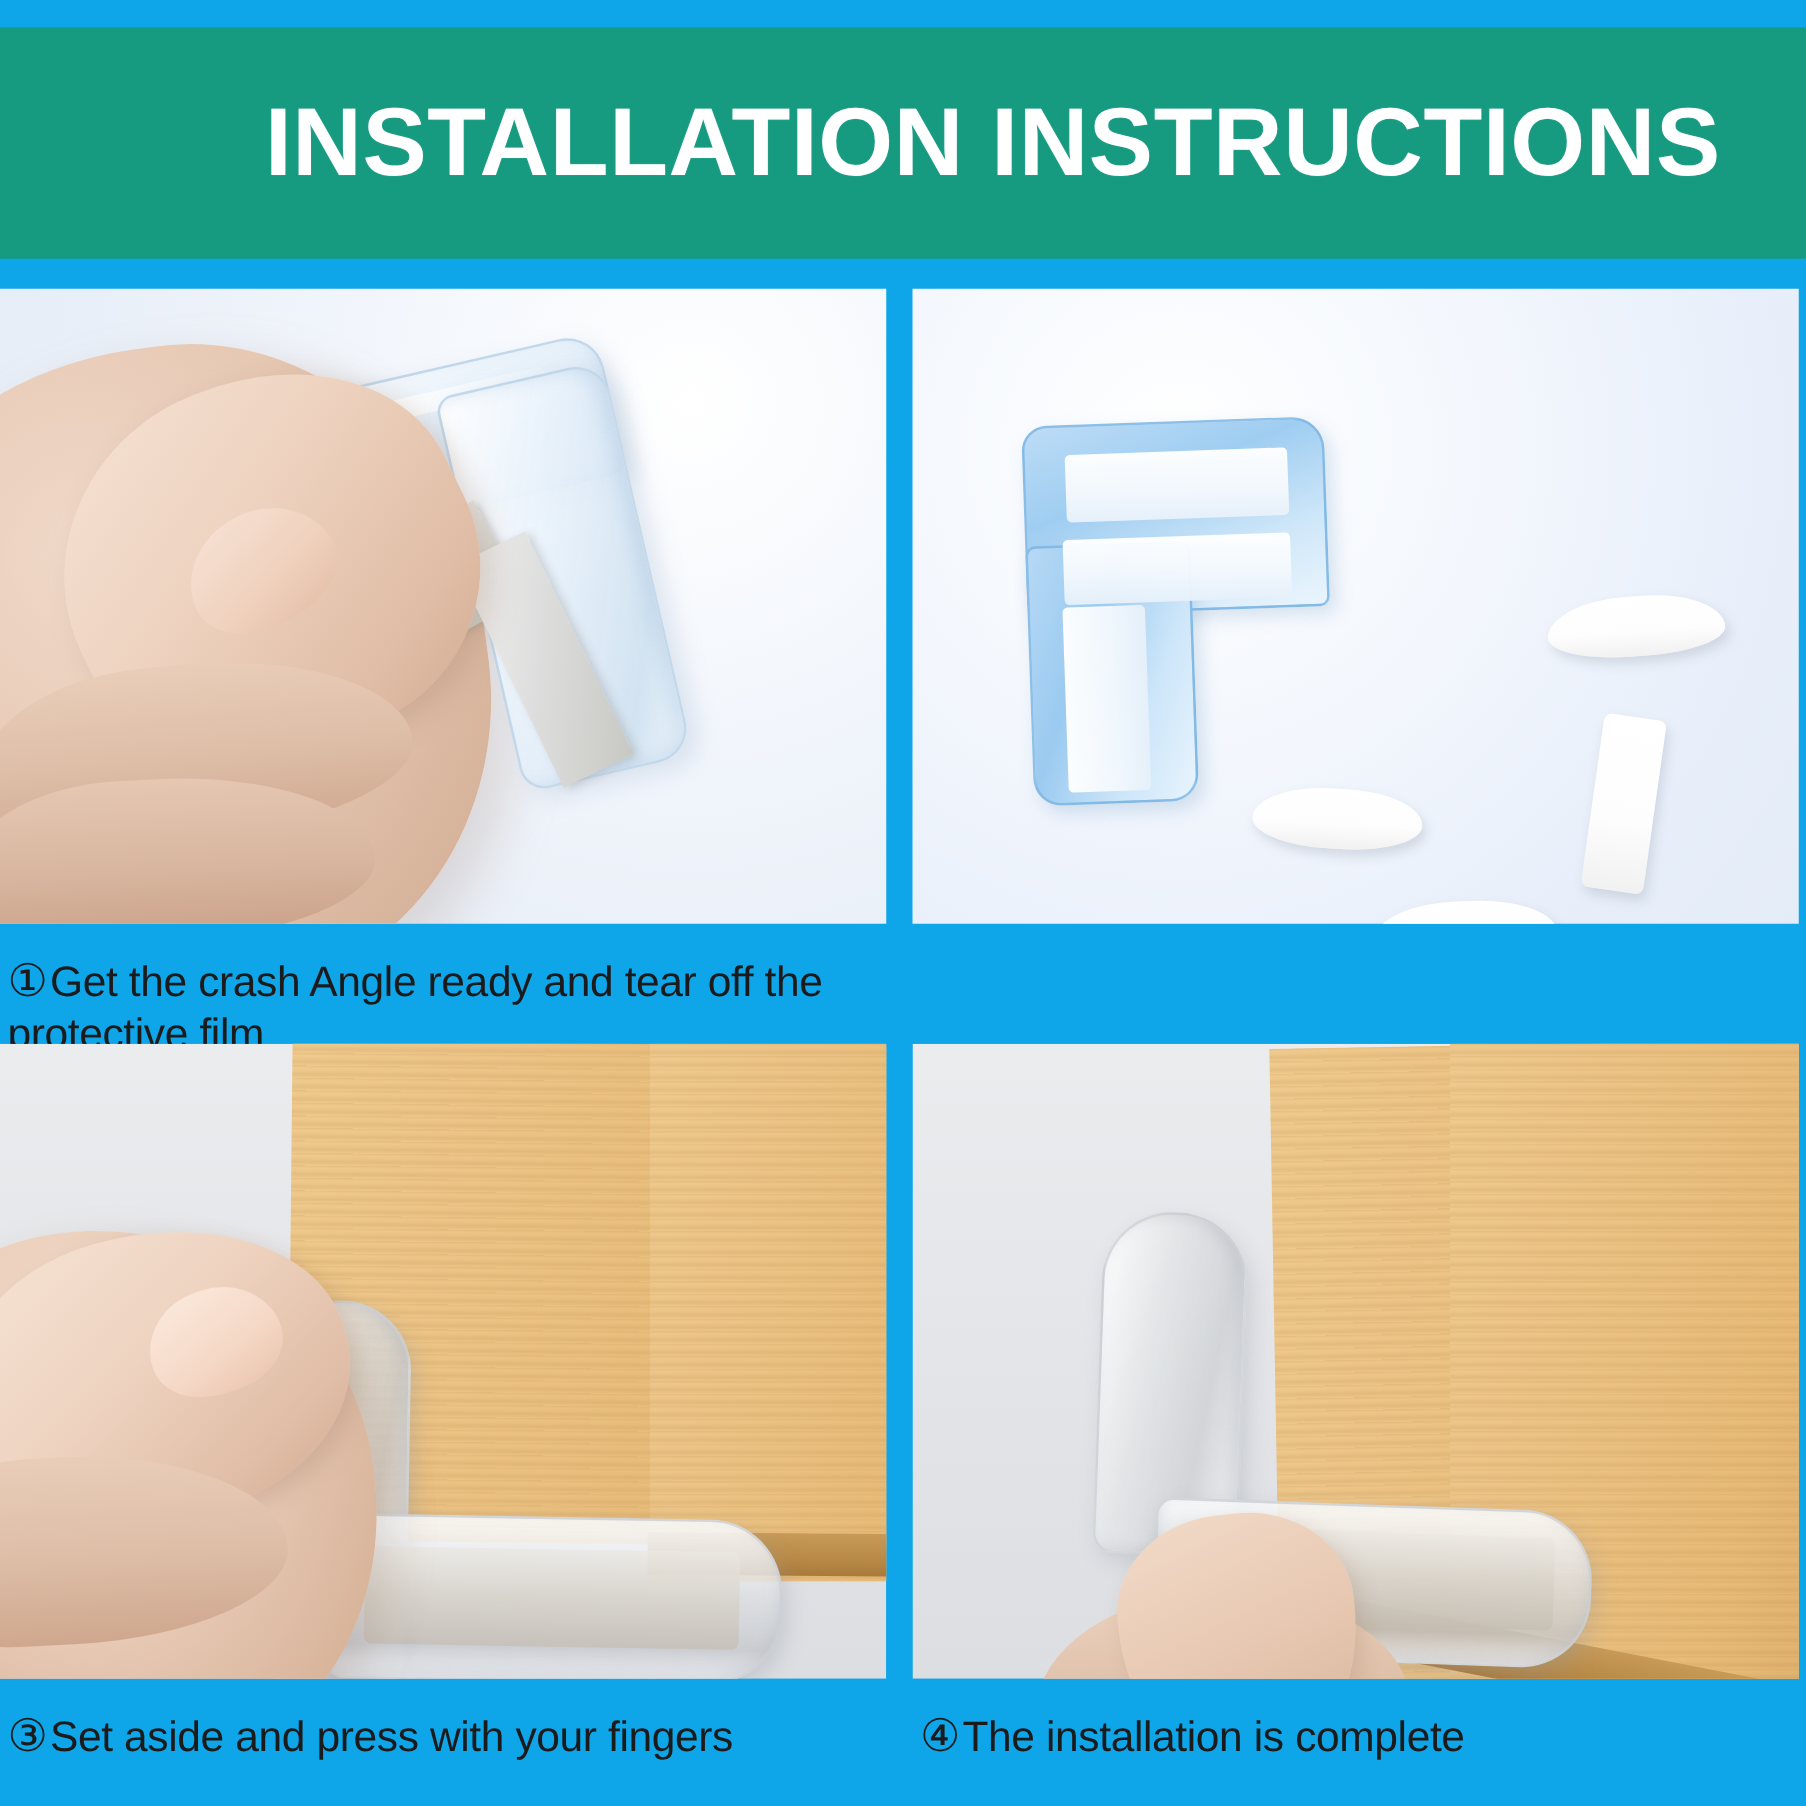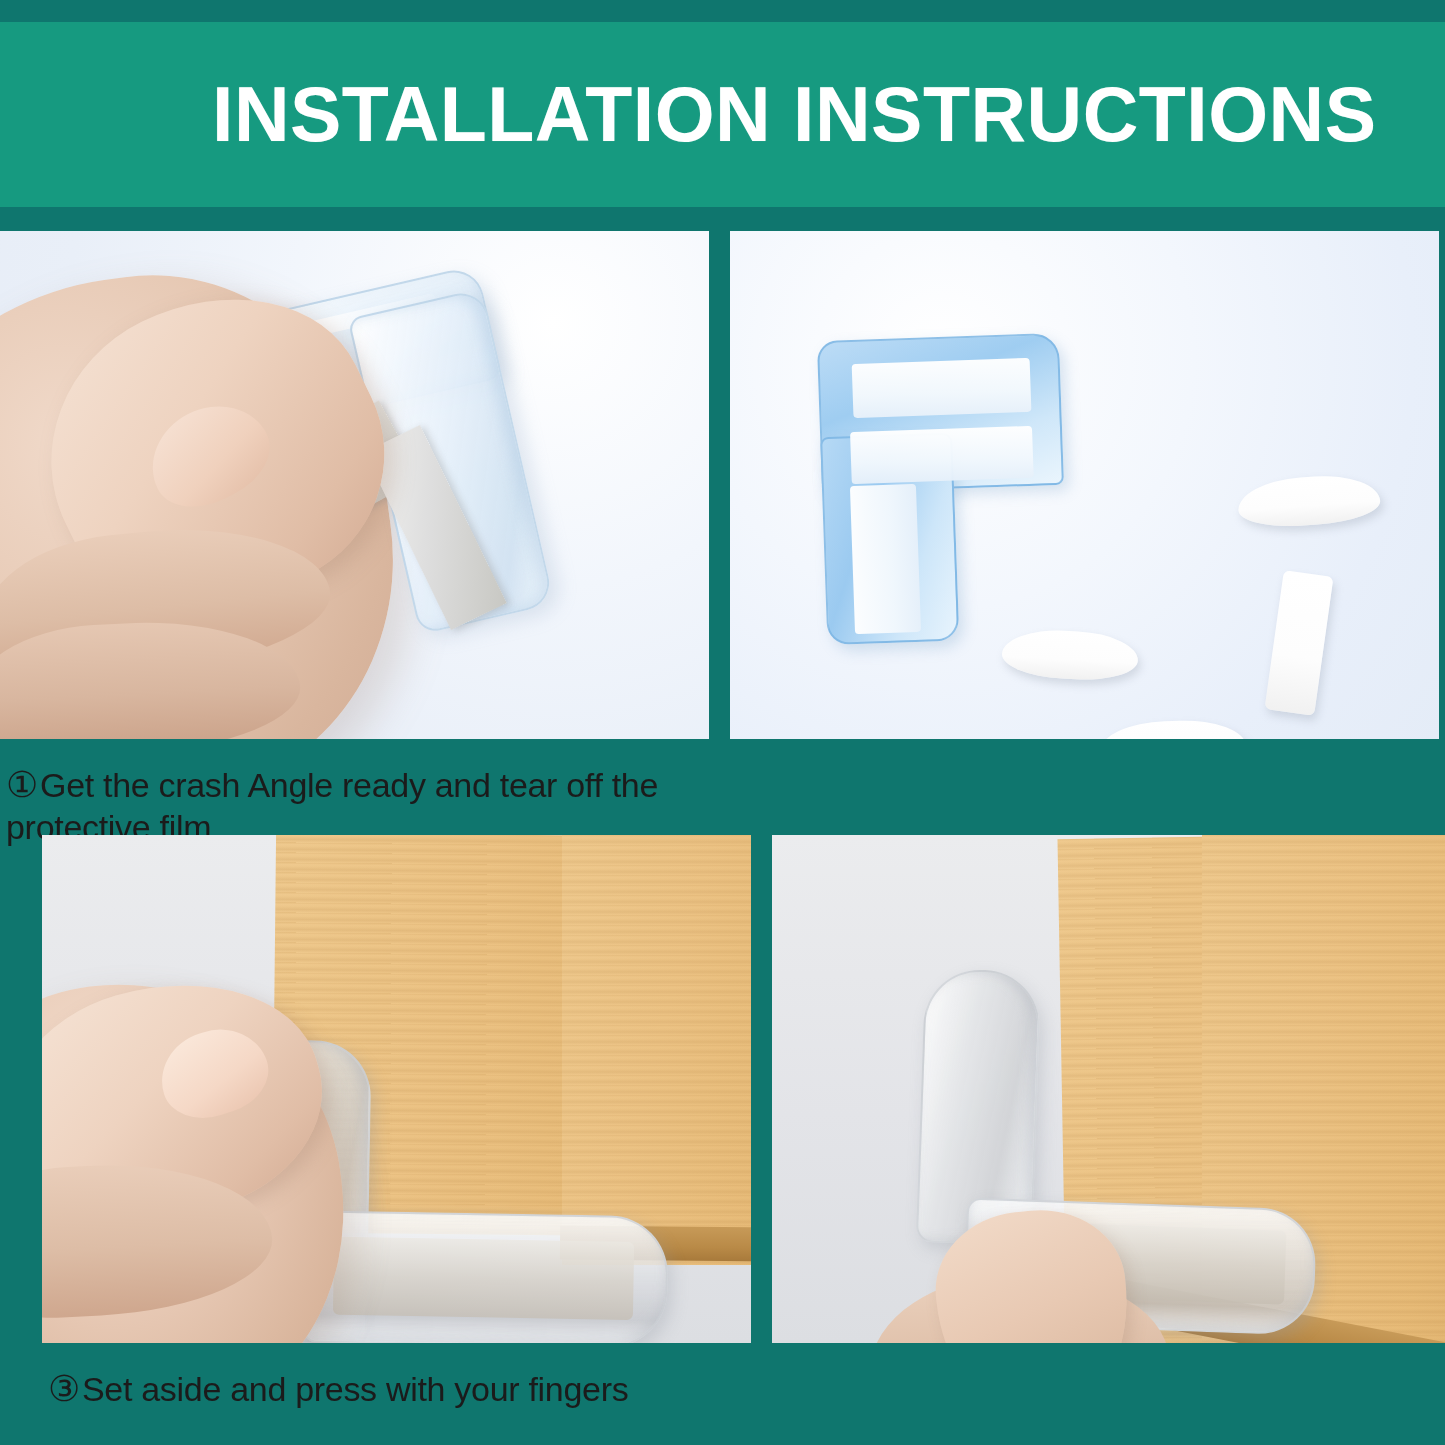--- a/index.html
+++ b/index.html
@@ -11,21 +11,21 @@
     width: 1445px;
     height: 1445px;
     font-family: "Liberation Sans", sans-serif;
     overflow: hidden;
     position: relative;
   }
   .page {
     position: relative;
     width: 1445px;
     height: 1445px;
-    background: #0f766e;
+    background: #0ea5e9;
   }
 
   
   .header-band {
     position: absolute;
     left: 0;
     top: 22px;
     width: 1445px;
     height: 185px;
     background: #169a80;
@@ -53,21 +53,21 @@
     width: 1445px;
     height: 1230px;
   }
   .cell {
     position: absolute;
     width: 709px;
   }
   .cell-col-l { left: 0px; }
   .cell-col-r { left: 730px; }
   .cell-row-t { top: 16px; }
-  .cell-row-b { top: 620px; margin-left: 42px; }
+  .cell-row-b { top: 620px; }
 
   .photo {
     position: relative;
     width: 709px;
     height: 508px;
     overflow: hidden;
   }
 
   .caption {
     position: relative;
@@ -559,16 +559,19 @@
         <div class="wood-edge wood-lip"></div>
         <div class="clear-guard cg">
           <div class="cg-vert"></div>
           <div class="cg-horiz"></div>
           <div class="cg-tape"></div>
         </div>
         <div class="hand4"></div>
         <div class="finger4"></div>
         <div class="nail4"></div>
       </div>
+      <div class="caption">
+        <span class="cap-num">④</span><span class="cap-text">The installation is complete</span>
+      </div>
     </div>
 
   </div>
 </div>
 
 </body></html>

